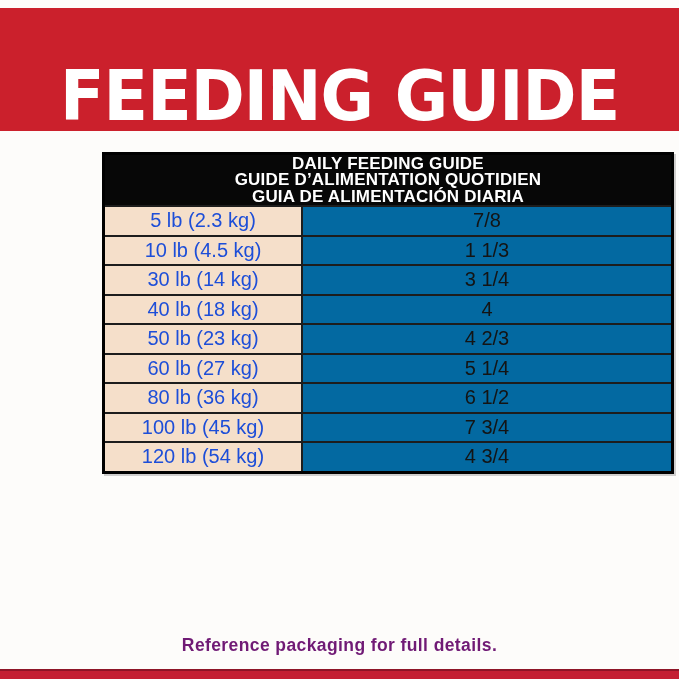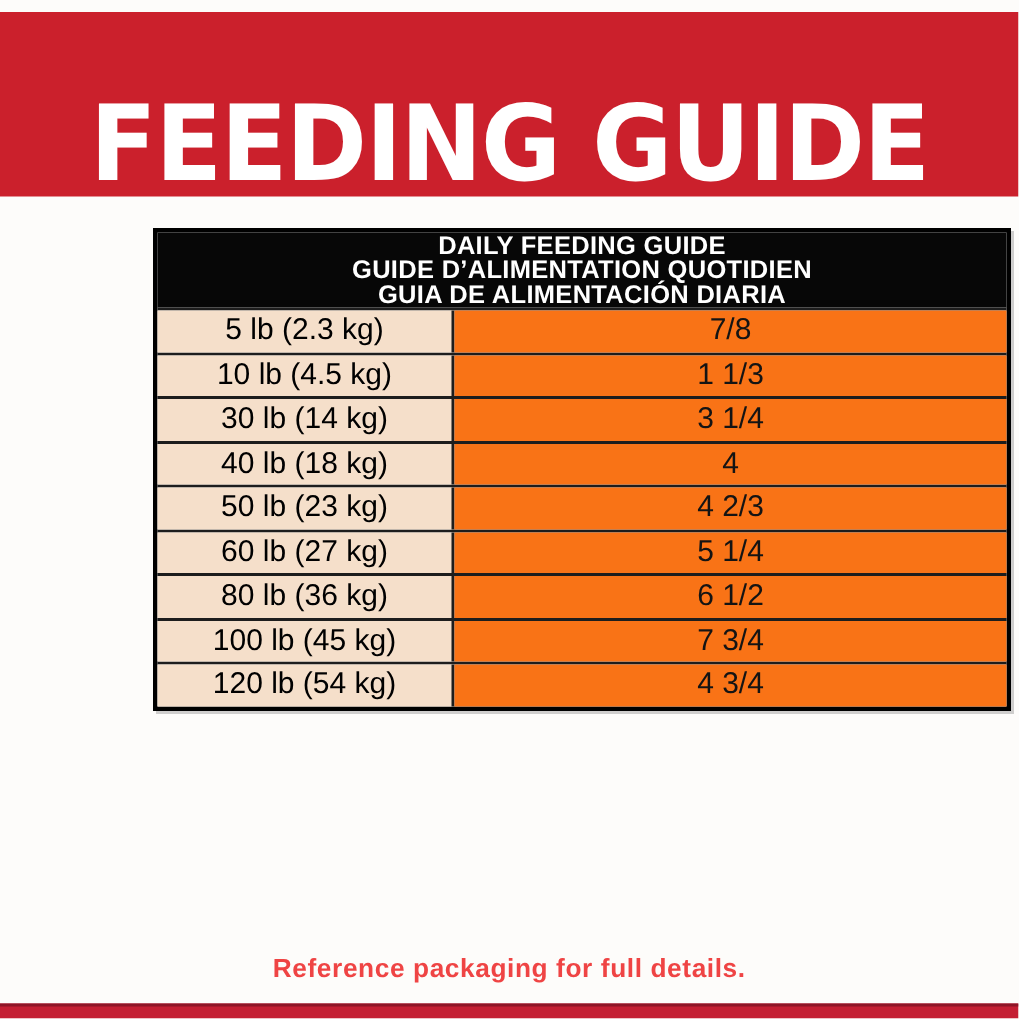--- a/index.html
+++ b/index.html
@@ -76,38 +76,38 @@
     display:flex;
     height:29.5px;
     border-top:2px solid #1d1d1d;
   }
   .cell-weight {
     width:198px;
     background:#F5DFCA;
     border-right:2px solid #1d1d1d;
     display:flex; align-items:center; justify-content:center;
     font-size:20px;
-    color:#000000;
+    color:#1d4ed8;
   }
   .cell-cans {
     flex:1;
-    background:#f97316;
+    background:#0369a1;
     display:flex; align-items:center; justify-content:center;
     font-size:20px;
     color:#141414;
   }
 
   
   .footer-note {
     position:absolute; left:0; top:635px; width:679px;
     text-align:center;
     font-size:17.5px;
     font-weight:bold;
     letter-spacing:.4px;
-    color:#ef4444;
+    color:#701a75;
   }
 
   
   .bottom-bar {
     position:absolute; left:0; top:669px; width:679px; height:10px;
     background:#C41F33;
     border-top:2px solid #8E1527;
   }
 </style>
 </head>

